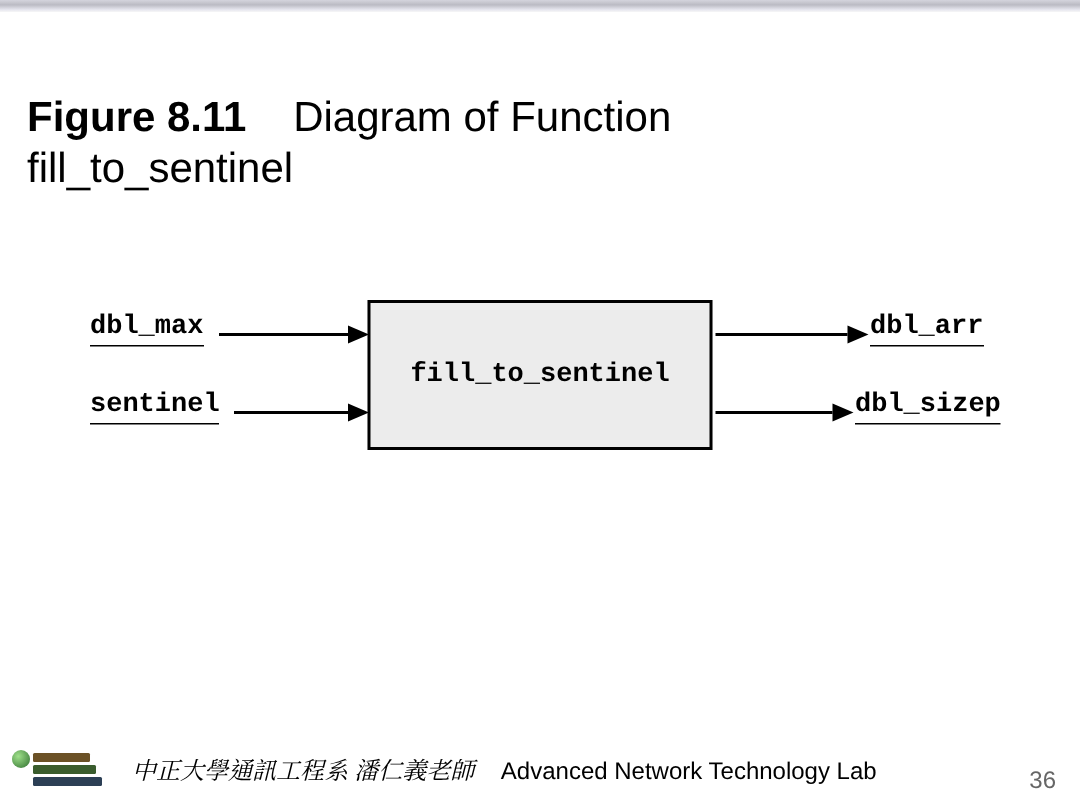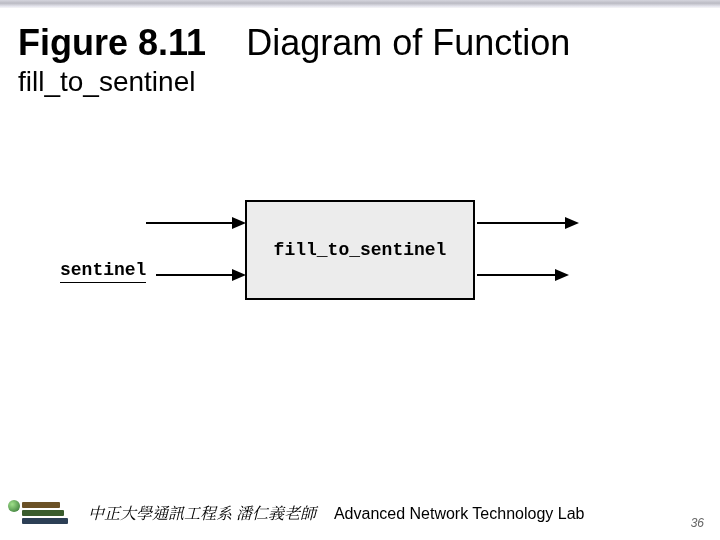--- a/index.html
+++ b/index.html
@@ -17,21 +17,21 @@
   height: 8px;
   background: linear-gradient(to bottom, #aab 0%, #778 40%, #ccd 80%, #eee 100%);
   opacity: 0.5;
 }
 .title-block {
   position: absolute;
   top: 22px;
   left: 18px;
   right: 18px;
 }
-.title-line1 { font-size: 36px; font-weight: 700; color: #000; }
+.title-line1 { font-size: 28px; font-weight: 700; color: #000; margin-top: 40px; }
 .title-line2 { font-size: 28px; font-weight: 400; color: #000; margin-top: 2px; }
 .diagram {
   position: absolute;
   left: 60px;
   top: 180px;
   width: 600px;
   height: 160px;
 }
 .func-box {
   position: absolute;
@@ -96,23 +96,22 @@
   position: absolute;
   left: 72px; bottom: 4px;
   font-size: 16px;
   color: #000;
   white-space: nowrap;
 }
 .footer-text .cn { font-family: "SimSun","Noto Serif CJK TC","Songti TC",serif; font-style: italic; margin-left: 16px; }
 .page-num {
   position: absolute;
   right: 16px; bottom: 10px;
-  font-size: 12px;
+  font-size: 16px;
   color: #666;
-  font-style: italic;
 }
 </style>
 </head>
 <body>
 
 <div class="top-rule"></div>
 
 <div class="title-block">
   <div class="title-line1">
     <span style="font-weight:700">Figure 8.11</span>
@@ -121,36 +120,45 @@
   </div>
   <div class="title-line2">fill_to_sentinel</div>
 </div>
 
 <div class="diagram">
 
   <div class="func-box">
     <span class="func-label">fill_to_sentinel</span>
   </div>
 
+  <div class="io-label" style="left:0; top:28px;">
+    <span>dbl_max</span>
+    <span class="rule"></span>
+  </div>
   <div class="arrow-line" style="left:86px; top:42px; width:86px;"></div>
   <div class="arrow-head" style="left:172px; top:37px;"></div>
 
   <div class="io-label" style="left:0; top:80px;text-align:right;">
     <span>sentinel</span>
     <span class="rule"></span>
   </div>
   <div class="arrow-line" style="left:96px; top:94px; width:76px;"></div>
   <div class="arrow-head" style="left:172px; top:89px;"></div>
 
   <div class="arrow-line" style="left:417px; top:42px; width:88px;"></div>
   <div class="arrow-head" style="left:505px; top:37px;"></div>
+  <div class="io-label" style="left:520px; top:28px;">
+    <span>dbl_arr</span>
+    <span class="rule"></span>
+  </div>
 
   <div class="arrow-line" style="left:417px; top:94px; width:78px;"></div>
   <div class="arrow-head" style="left:495px; top:89px;"></div>
   <div class="io-label" style="left:510px; top:80px;">
+    <span>dbl_sizep</span>
     <span class="rule"></span>
   </div>
 
 </div>
 
 <div class="footer">
   <div class="footer-logo">
     <div class="dot"></div>
     <div class="bar b1"></div>
     <div class="bar b2"></div>

